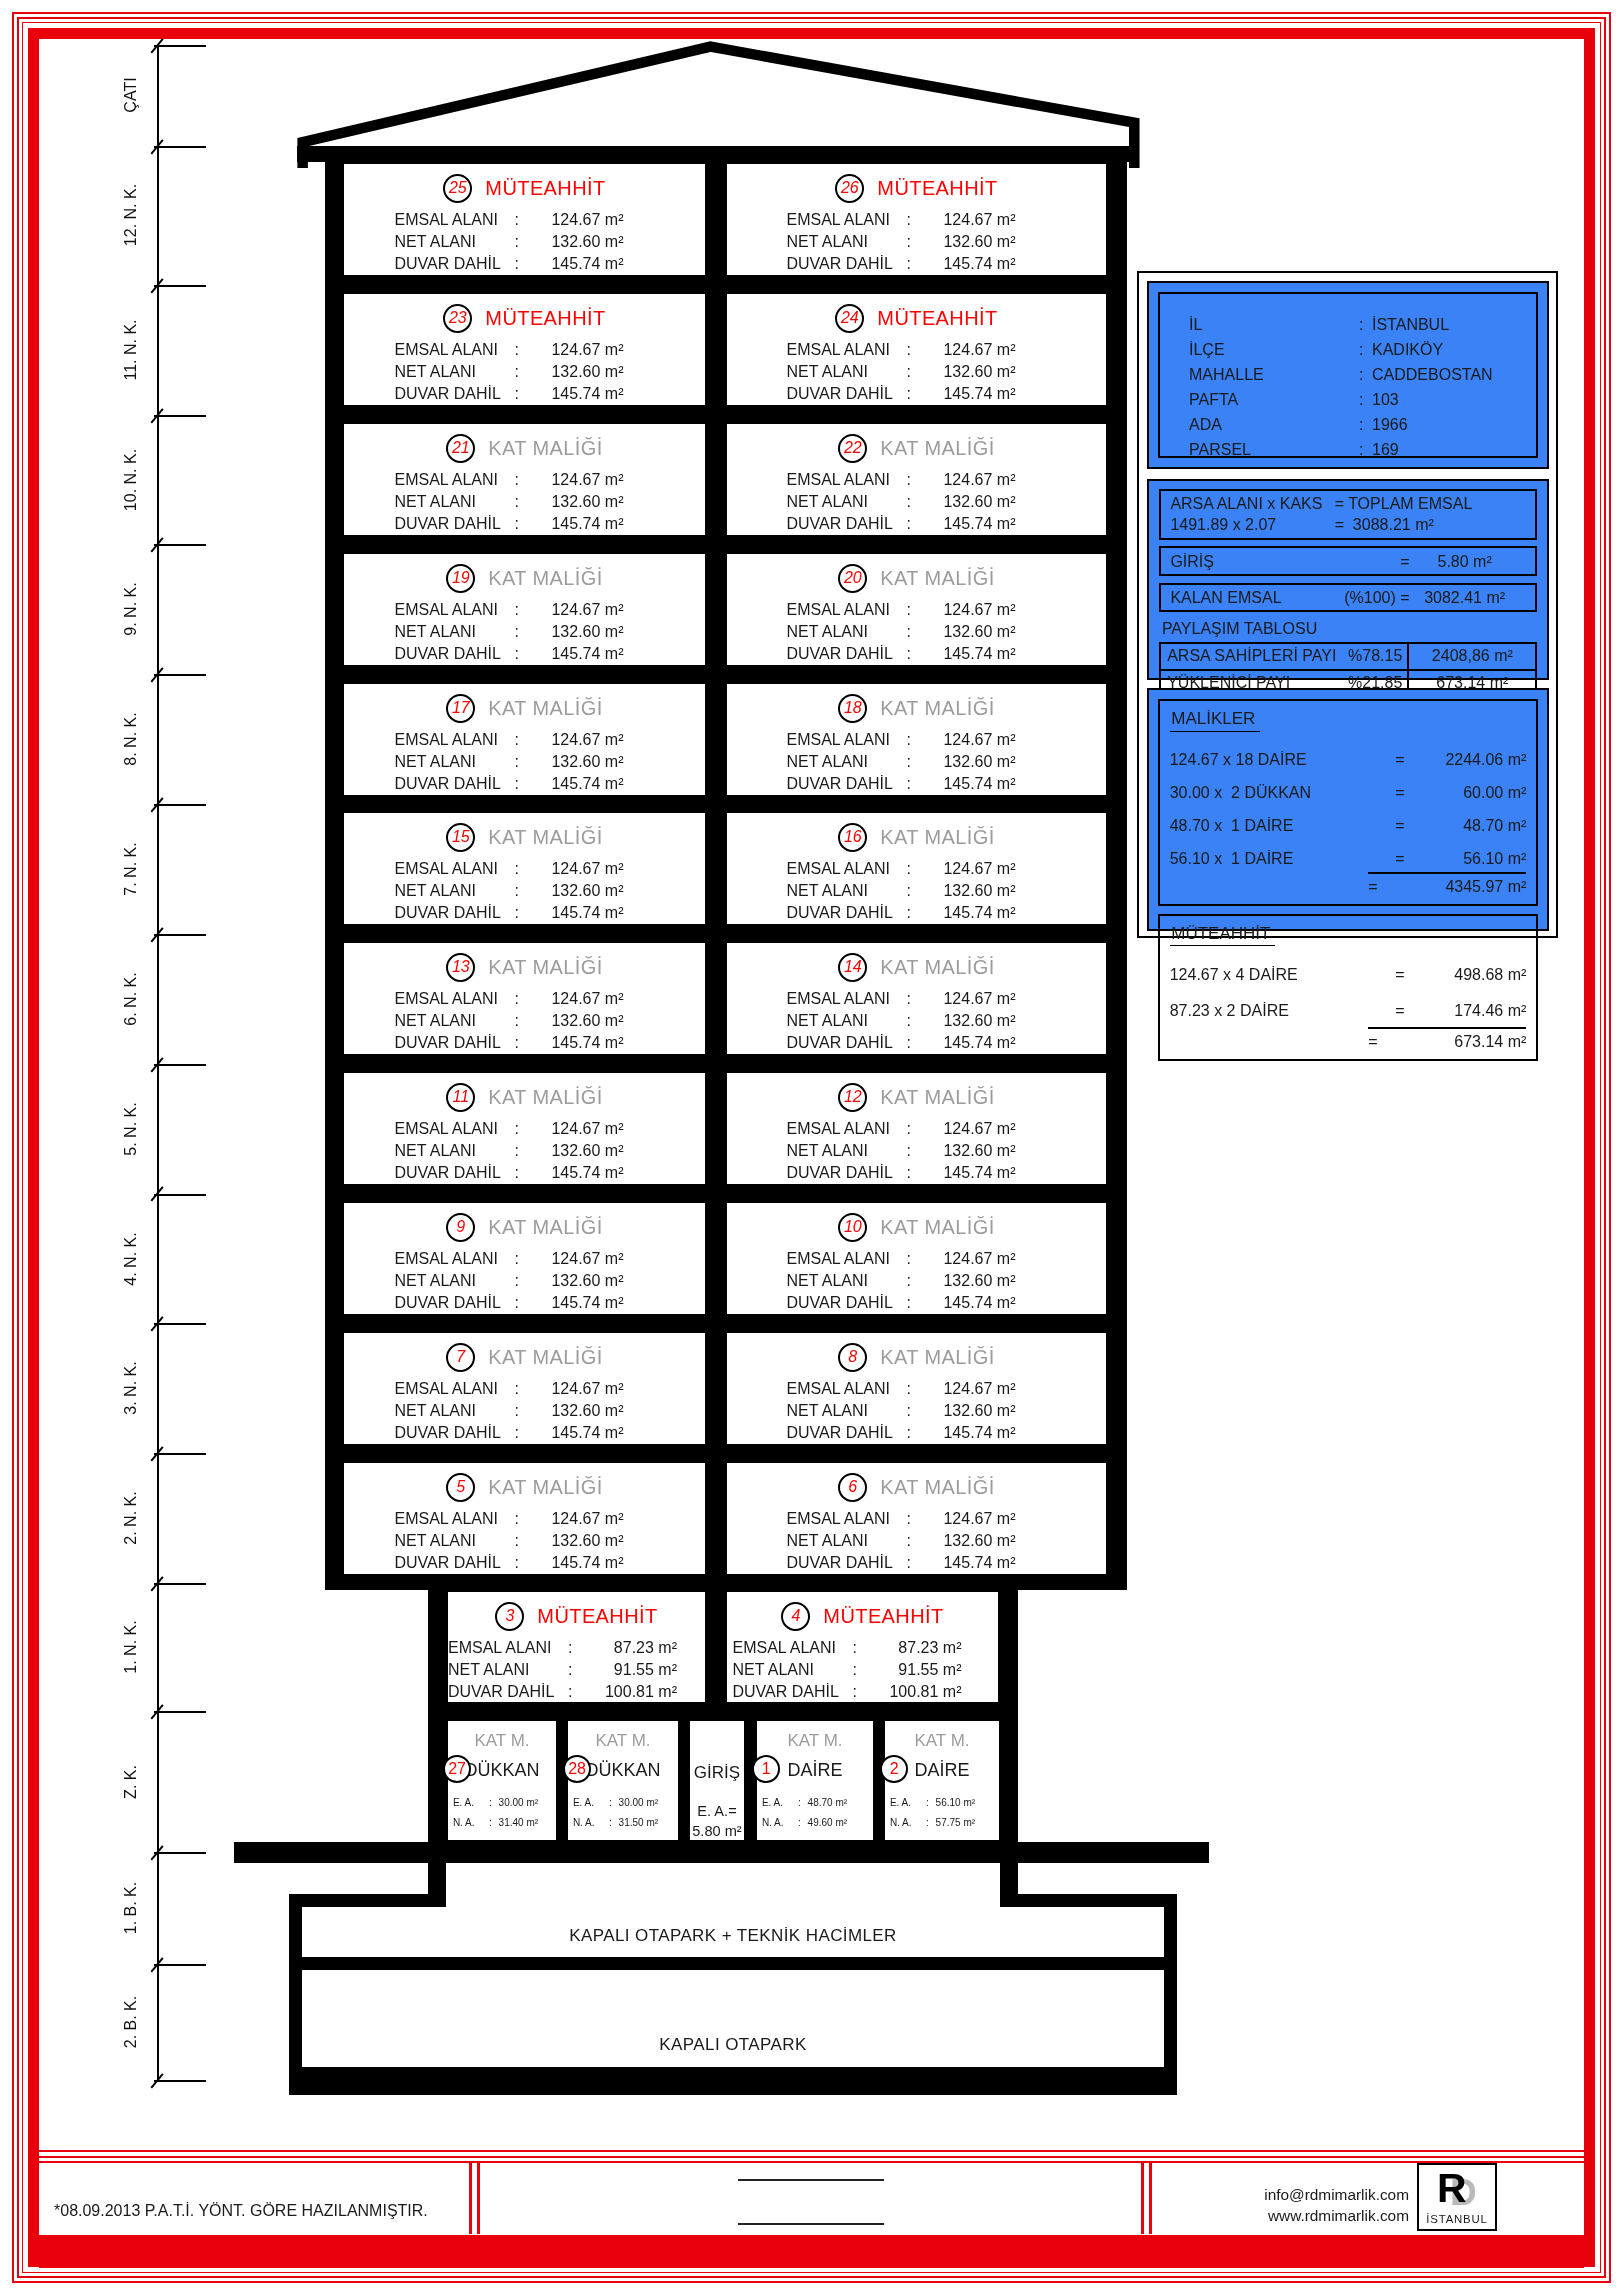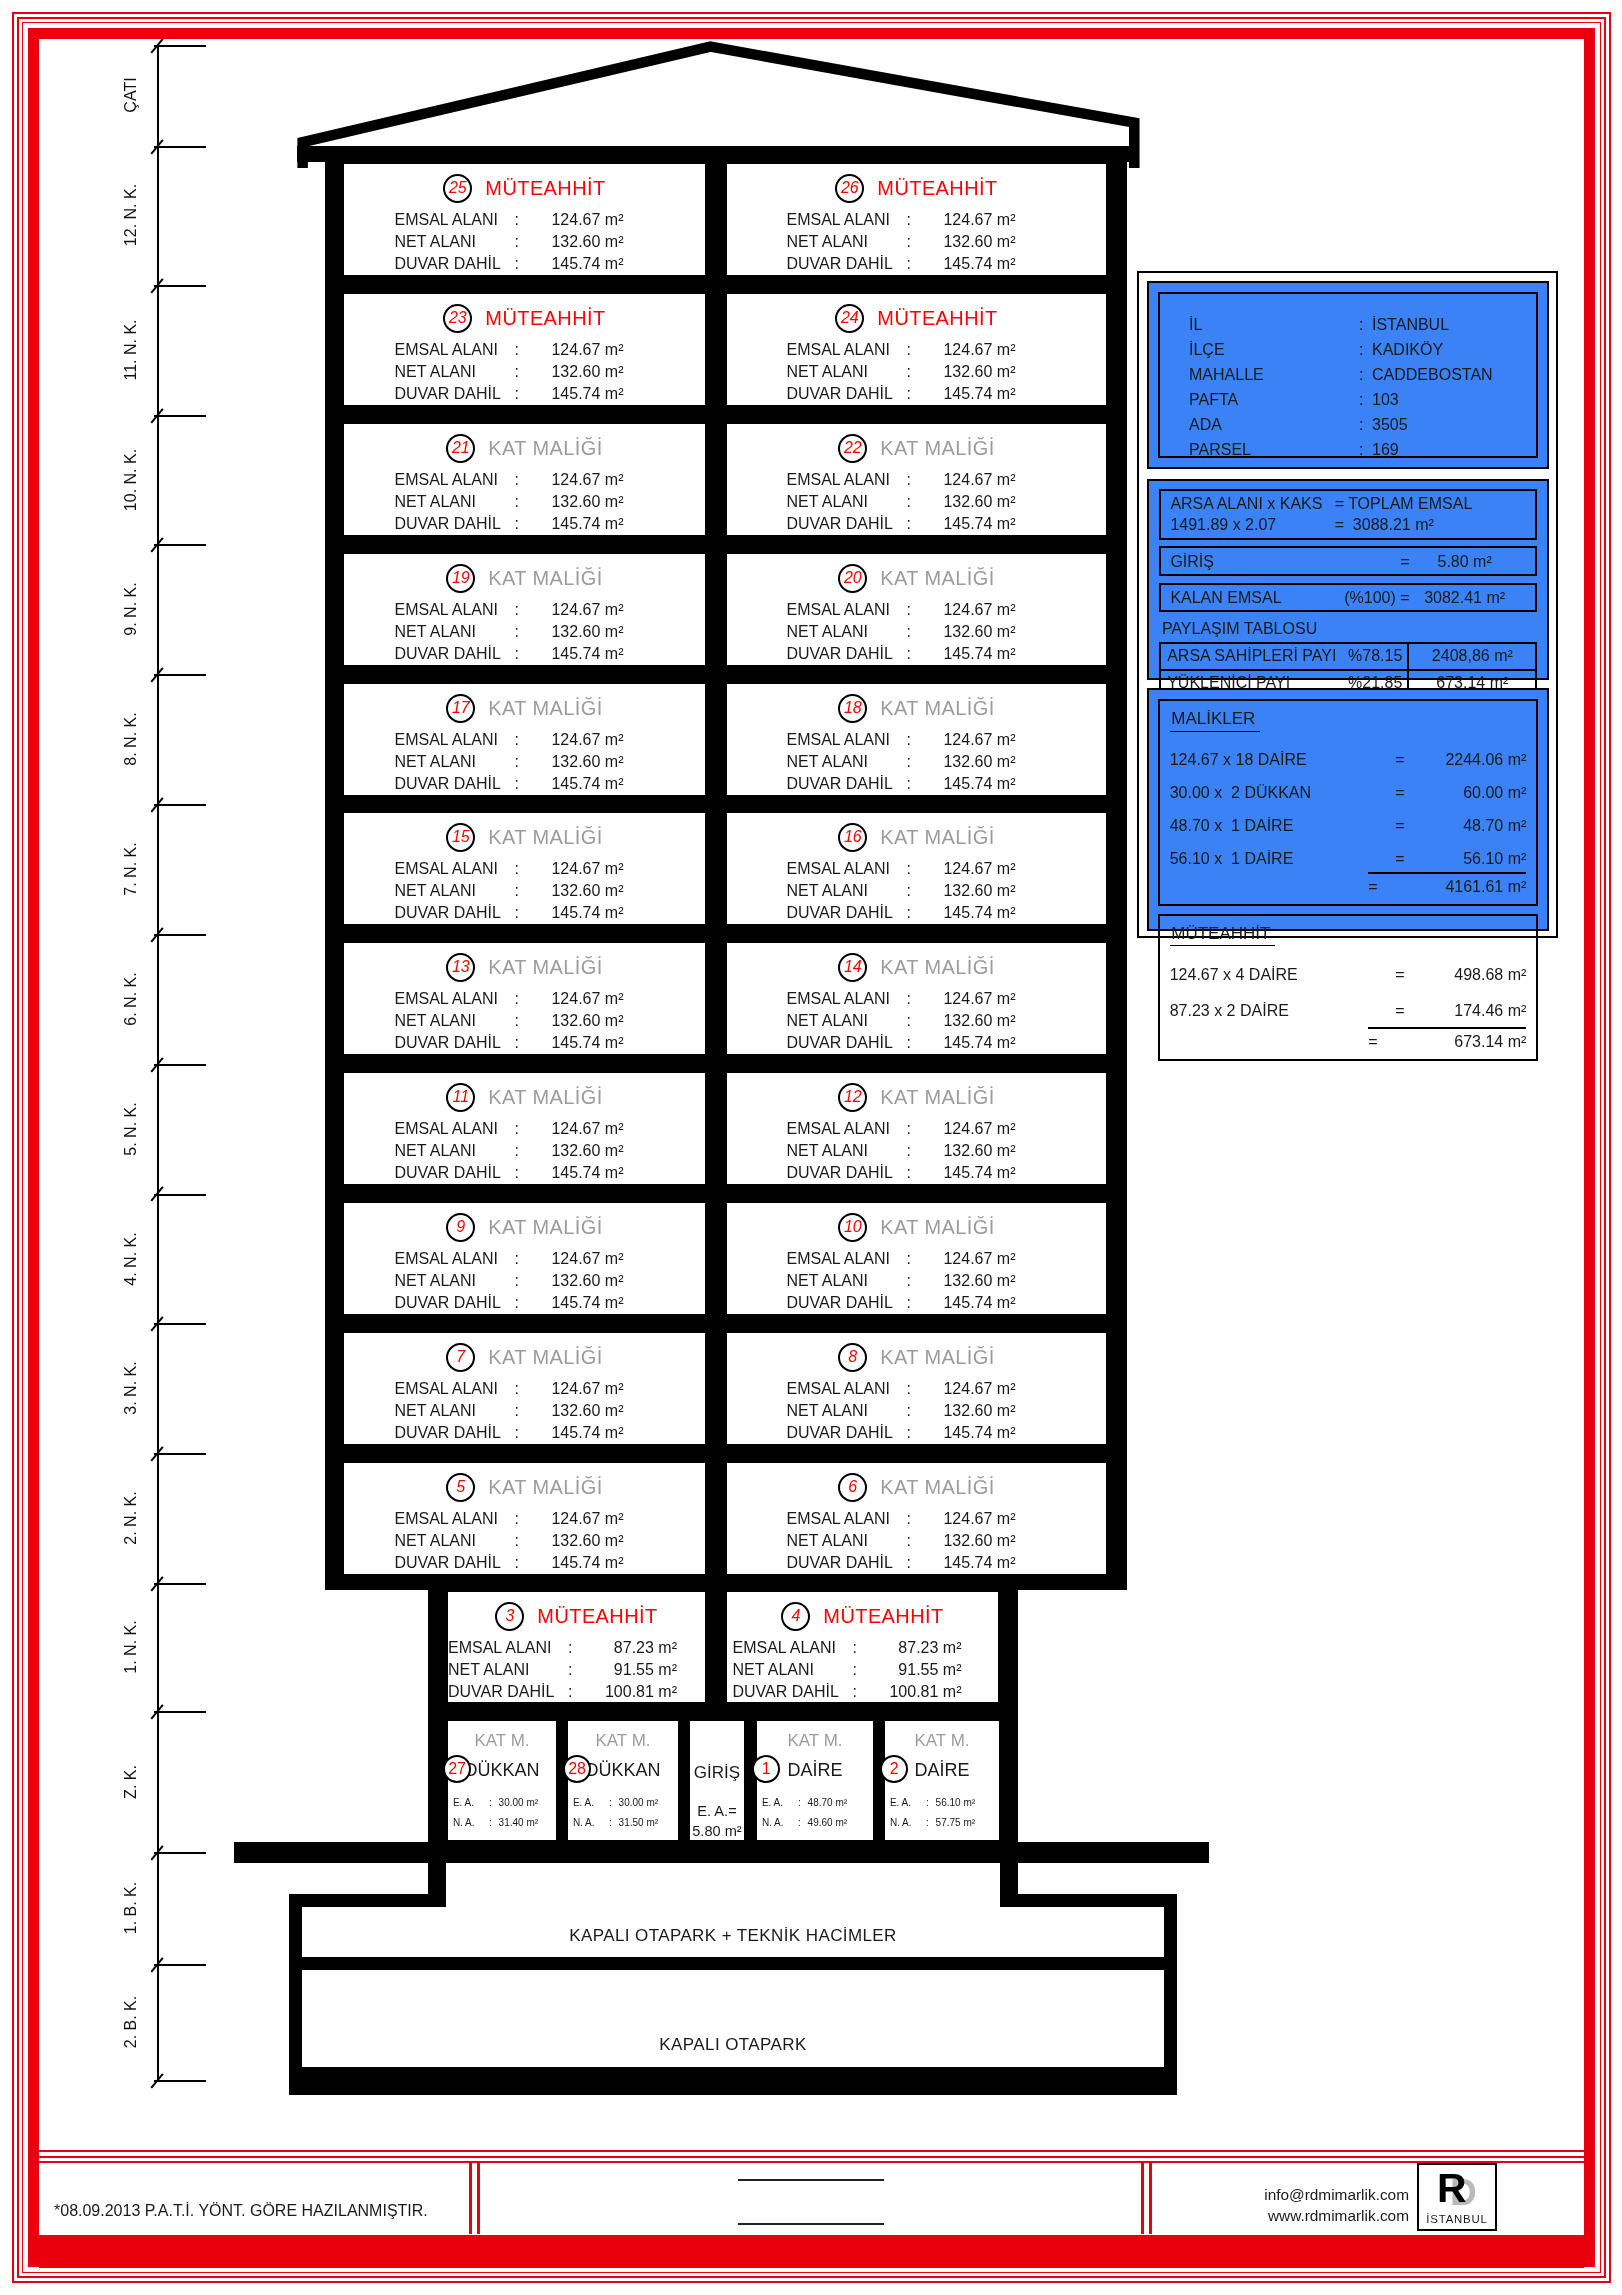--- a/index.html
+++ b/index.html
@@ -913,21 +913,21 @@
           <span>CADDEBOSTAN</span>
         </div>
       <div class="site-row">
           <span>PAFTA</span>
           <span>:</span>
           <span>103</span>
         </div>
       <div class="site-row">
           <span>ADA</span>
           <span>:</span>
-          <span>3505</span>
+          <span>1966</span>
         </div>
       <div class="site-row">
           <span>PARSEL</span>
           <span>:</span>
           <span>169</span>
         </div>
     </div>
   </div>
 
   <div class="box b2" style="left:1147px;top:479px;width:402px;height:201px;">
@@ -986,21 +986,21 @@
           <span class="oeq">=</span>
           <span class="oval">48.70 m²</span>
         </div>
       <div class="orow">
           <span class="oexpr ws-pre">56.10 x  1 DAİRE</span>
           <span class="oeq">=</span>
           <span class="oval">56.10 m²</span>
         </div>
       <div class="ototal">
           <span class="oeq">=</span>
-          <span class="oval">4161.61 m²</span>
+          <span class="oval">4345.97 m²</span>
         </div>
     </div>
     <div class="calcbox c2">
       <div class="ctitle">MÜTEAHHİT</div>
       <div class="orow">
           <span class="oexpr ws-pre">124.67 x 4 DAİRE</span>
           <span class="oeq">=</span>
           <span class="oval">498.68 m²</span>
         </div>
       <div class="orow">

